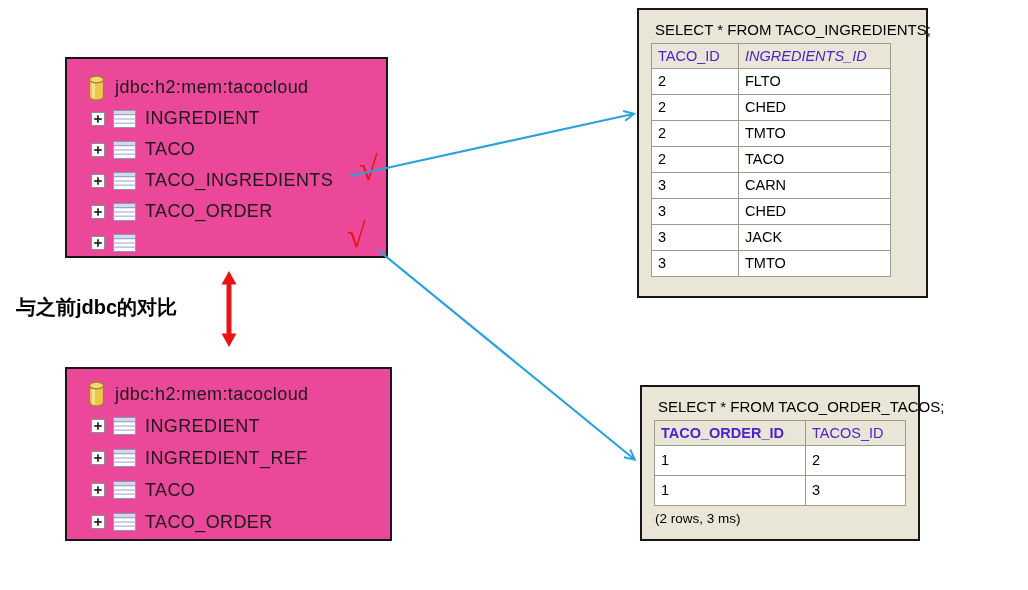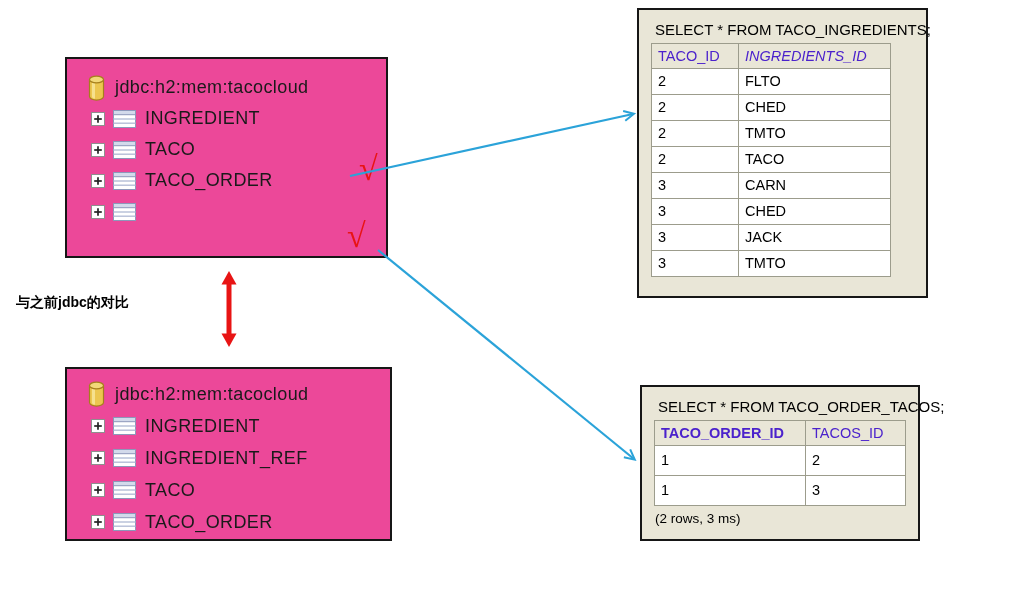--- a/index.html
+++ b/index.html
@@ -26,21 +26,21 @@
   .query-line{font-size:15px;color:#000;margin:4px 0 5px 4px;white-space:nowrap;}
   table.res{border-collapse:collapse;background:#fff;border:1px solid #9c9c8c;}
   table.res th{background:#e9e6d7;color:#4b22cc;font-weight:normal;text-align:left;
                font-size:14.5px;padding:4px 6px;border:1px solid #9c9c8c;white-space:nowrap;}
   table.res td{font-size:14.5px;padding:3px 6px;border:1px solid #9c9c8c;line-height:19px;
                white-space:nowrap;background:#fff;color:#000;}
   .result-panel.bottom table.res td{padding:5px 6px;}
   .status-line{font-size:13.5px;color:#000;margin:5px 0 0 1px;}
 
   
-  .cn-note{position:absolute;left:16px;top:294px;font-size:14px;font-weight:600;color:#000;
+  .cn-note{position:absolute;left:16px;top:294px;font-size:20px;font-weight:600;color:#000;
            white-space:nowrap;}
   .checkmark{position:absolute;color:#e81414;font-size:34px;font-weight:bold;line-height:1;
              font-family:"Liberation Serif",serif;}
   .checkmark.c1{left:359px;top:152px;}
   .checkmark.c2{left:347px;top:219px;}
   .overlay{position:absolute;left:0;top:0;pointer-events:none;}
 </style>
 </head>
 <body>
 
@@ -88,20 +88,34 @@
           <rect x="0.5" y="0.5" width="13" height="13" fill="#ffffff" stroke="#8f8f8f"></rect>
           <line x1="3.2" y1="7" x2="10.8" y2="7" stroke="#222" stroke-width="1.7"></line>
           <line x1="7" y1="3.2" x2="7" y2="10.8" stroke="#222" stroke-width="1.7"></line>
         </svg>
         <svg class="tbl" width="23" height="18" viewBox="0 0 23 18">
           <rect x="0.5" y="0.5" width="22" height="17" fill="#ffffff" stroke="#8d97ba"></rect>
           <rect x="0.5" y="0.5" width="22" height="4.2" fill="#d3daeb" stroke="#8d97ba"></rect>
           <line x1="0.5" y1="9" x2="22.5" y2="9" stroke="#b4bdd6" stroke-width="1.4"></line>
           <line x1="0.5" y1="13.2" x2="22.5" y2="13.2" stroke="#b4bdd6" stroke-width="1.4"></line>
         </svg>
+        <span class="tree-label">TACO_INGREDIENTS</span>
+      </div>
+      <div class="tree-row">
+        <svg class="plus" width="14" height="14" viewBox="0 0 14 14">
+          <rect x="0.5" y="0.5" width="13" height="13" fill="#ffffff" stroke="#8f8f8f"></rect>
+          <line x1="3.2" y1="7" x2="10.8" y2="7" stroke="#222" stroke-width="1.7"></line>
+          <line x1="7" y1="3.2" x2="7" y2="10.8" stroke="#222" stroke-width="1.7"></line>
+        </svg>
+        <svg class="tbl" width="23" height="18" viewBox="0 0 23 18">
+          <rect x="0.5" y="0.5" width="22" height="17" fill="#ffffff" stroke="#8d97ba"></rect>
+          <rect x="0.5" y="0.5" width="22" height="4.2" fill="#d3daeb" stroke="#8d97ba"></rect>
+          <line x1="0.5" y1="9" x2="22.5" y2="9" stroke="#b4bdd6" stroke-width="1.4"></line>
+          <line x1="0.5" y1="13.2" x2="22.5" y2="13.2" stroke="#b4bdd6" stroke-width="1.4"></line>
+        </svg>
         <span class="tree-label">TACO_ORDER</span>
       </div>
       <div class="tree-row">
         <svg class="plus" width="14" height="14" viewBox="0 0 14 14">
           <rect x="0.5" y="0.5" width="13" height="13" fill="#ffffff" stroke="#8f8f8f"></rect>
           <line x1="3.2" y1="7" x2="10.8" y2="7" stroke="#222" stroke-width="1.7"></line>
           <line x1="7" y1="3.2" x2="7" y2="10.8" stroke="#222" stroke-width="1.7"></line>
         </svg>
         <svg class="tbl" width="23" height="18" viewBox="0 0 23 18">
           <rect x="0.5" y="0.5" width="22" height="17" fill="#ffffff" stroke="#8d97ba"></rect>

